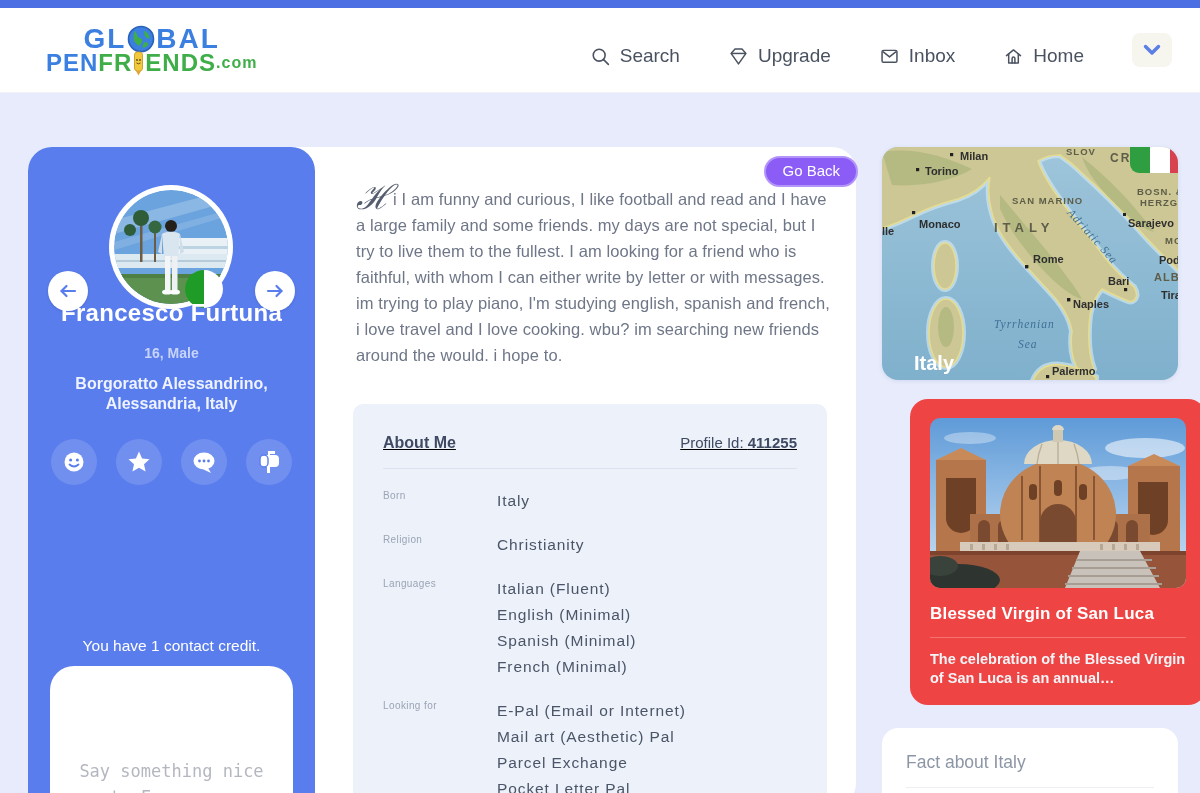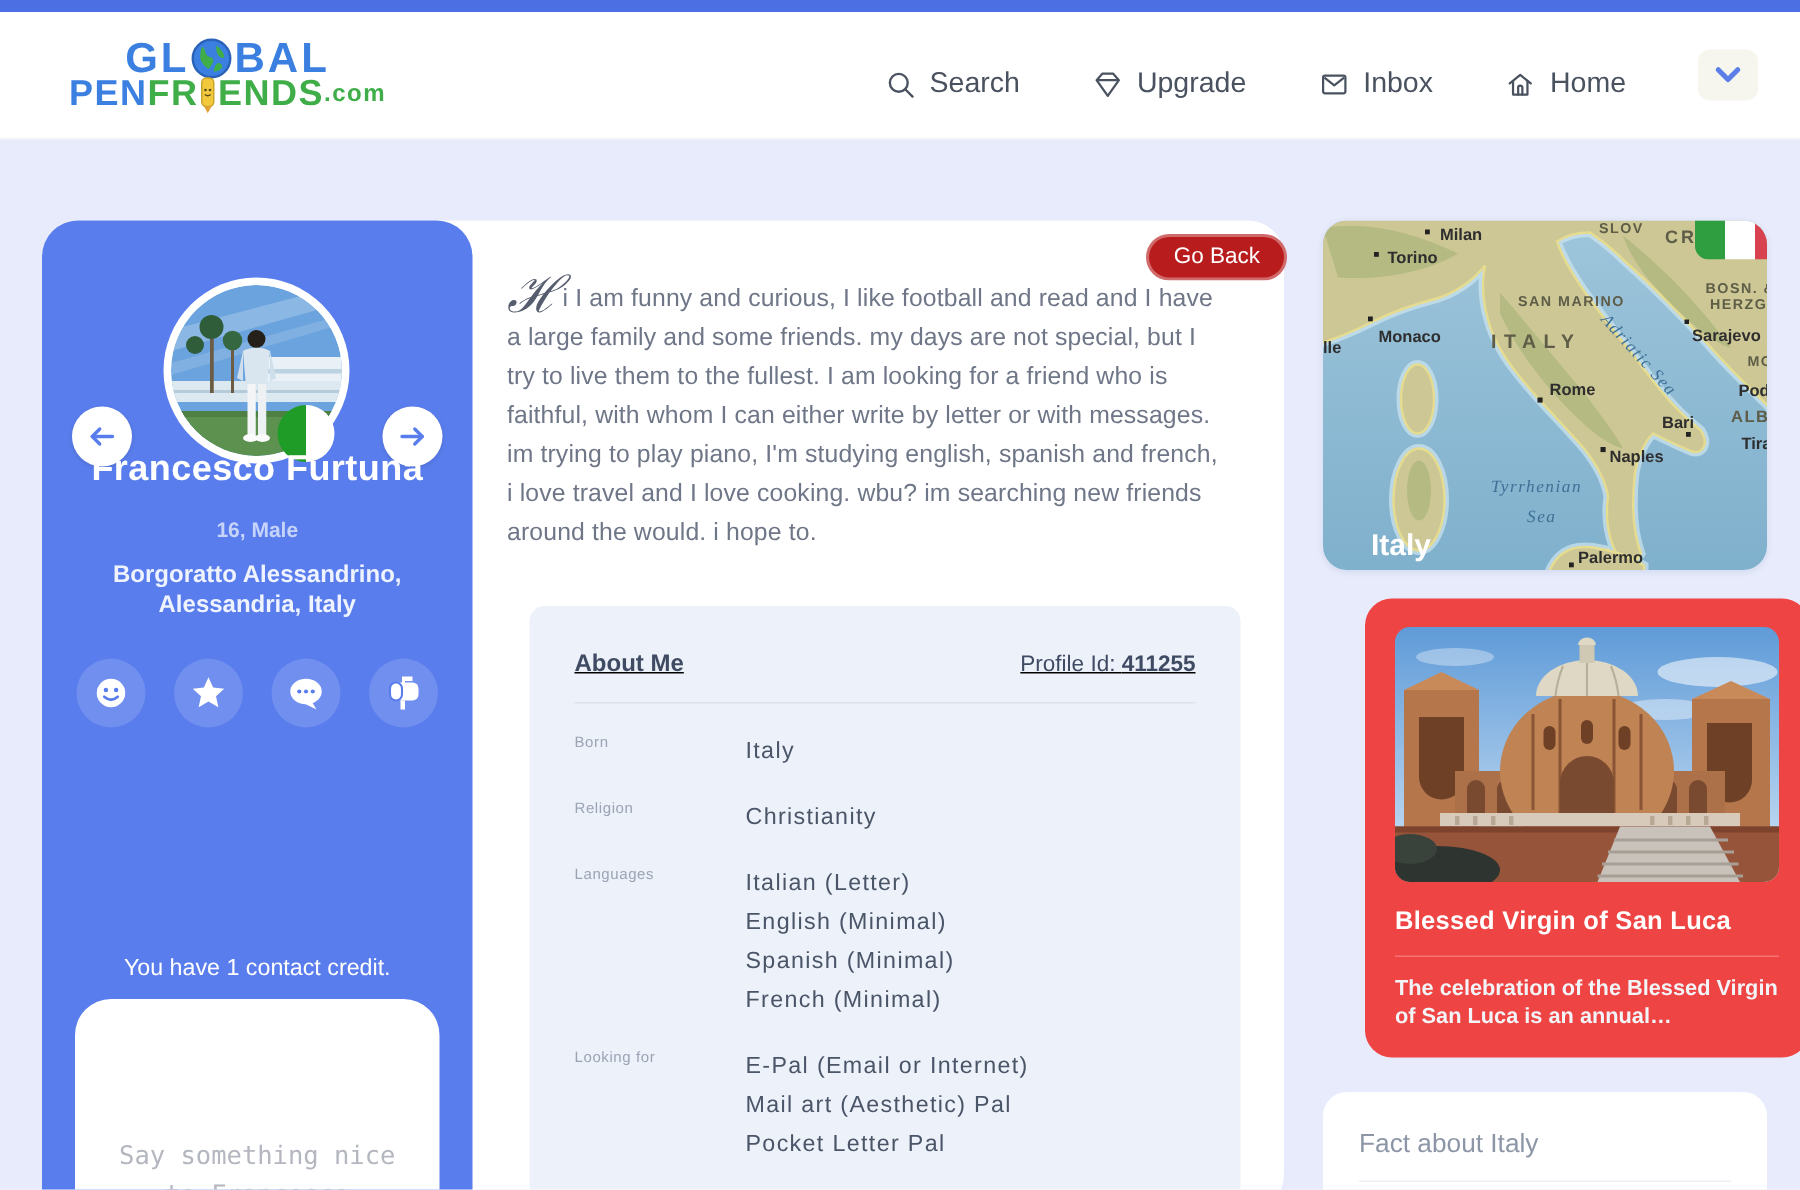--- a/index.html
+++ b/index.html
@@ -32,22 +32,22 @@
   .p-name { position:absolute; left:0; top:152px; width:100%; text-align:center; color:#ffffff; font-size:24px; font-weight:800; letter-spacing:.3px; }
   .p-age { position:absolute; left:0; top:198px; width:100%; text-align:center; color:#c7d4f9; font-size:14px; font-weight:600; }
   .p-loc { position:absolute; left:0; top:227px; width:100%; text-align:center; color:#eef3ff; font-size:16px; font-weight:600; line-height:20px; }
   .icon-row { position:absolute; left:0; top:292px; width:100%; display:flex; justify-content:center; gap:19px; }
   .icon-circle { width:46px; height:46px; border-radius:50%; background:rgba(255,255,255,.14); display:flex; align-items:center; justify-content:center; cursor:pointer; }
   .credit { position:absolute; left:0; top:490px; width:100%; text-align:center; color:#ffffff; font-size:15.5px; }
   .msg-box { position:absolute; left:22px; top:519px; width:243px; height:220px; border:none; outline:none; resize:none; border-radius:24px; background:#ffffff; padding:92px 16px 0; font-family:"DejaVu Sans Mono",monospace; font-size:17px; color:#555; text-align:center; line-height:26px; }
   .msg-box::placeholder { color:#b4b7bf; }
 
   
-  .go-back { position:absolute; top:156px; right:342px; background:#b91c1c; color:#ffffff; font-size:15px; padding:4px 16px 6px; border-radius:16px; border:2px solid rgba(255,255,255,.35); cursor:pointer; font-family:"Liberation Sans",sans-serif; }
-  .bio { position:absolute; left:338px; top:186px; width:478px; font-size:16.5px; color:#6e7687; line-height:26px; letter-spacing:.1px; }
+  .go-back { position:absolute; top:156px; right:342px; background:#8b5cf6; color:#ffffff; font-size:15px; padding:4px 16px 6px; border-radius:16px; border:2px solid rgba(255,255,255,.35); cursor:pointer; font-family:"Liberation Sans",sans-serif; }
+  .bio { position:absolute; left:356px; top:186px; width:478px; font-size:16.5px; color:#6e7687; line-height:26px; letter-spacing:.1px; }
   .bio-initial { font-family:"DejaVu Serif",serif; font-style:italic; font-size:34px; color:#565d6e; line-height:20px; vertical-align:-4px; margin-right:1px; }
   .about-card { position:absolute; left:353px; top:404px; width:474px; height:420px; background:#edf1f9; border-radius:10px; padding:30px 30px 0; }
   .about-head { display:flex; align-items:baseline; justify-content:space-between;text-decoration:underline; }
   .about-title { font-size:16px; color:#3f4a63; font-weight:600; }
   .about-pid { font-size:15px; color:#3f4a63; }
   .about-pid b { font-weight:800; }
   .about-divider { height:1px; background:#dde2ee; margin:16px 0 10px; }
   .about-row { display:flex; padding:9px 0; }
   .about-label { width:114px; flex:none; font-size:10px; color:#9ba4b5; letter-spacing:.4px; padding-top:2px; }
   .about-values { font-size:15.5px; color:#4a5568; letter-spacing:.9px; line-height:26px; font-weight:500; }
@@ -255,31 +255,32 @@
   </div>
   <div class="about-row">
     <div class="about-label">Religion</div>
     <div class="about-values">
         <div>Christianity</div>
       </div>
   </div>
   <div class="about-row">
     <div class="about-label">Languages</div>
     <div class="about-values">
-      <div>Italian (Letter)</div>
+      <div>Italian (Fluent)</div>
       <div>English (Minimal)</div>
       <div>Spanish (Minimal)</div>
       <div>French (Minimal)</div>
     </div>
   </div>
   <div class="about-row">
     <div class="about-label">Looking for</div>
     <div class="about-values">
       <div>E-Pal (Email or Internet)</div>
       <div>Mail art (Aesthetic) Pal</div>
+      <div>Parcel Exchange</div>
       <div>Pocket Letter Pal</div>
 
     </div>
   </div>
 </section>
 
 <div class="map-card">
   <svg width="296" height="233" viewBox="0 0 296 233">
     <defs>
       <linearGradient id="seaG" x1="0" y1="0" x2="0" y2="1">

